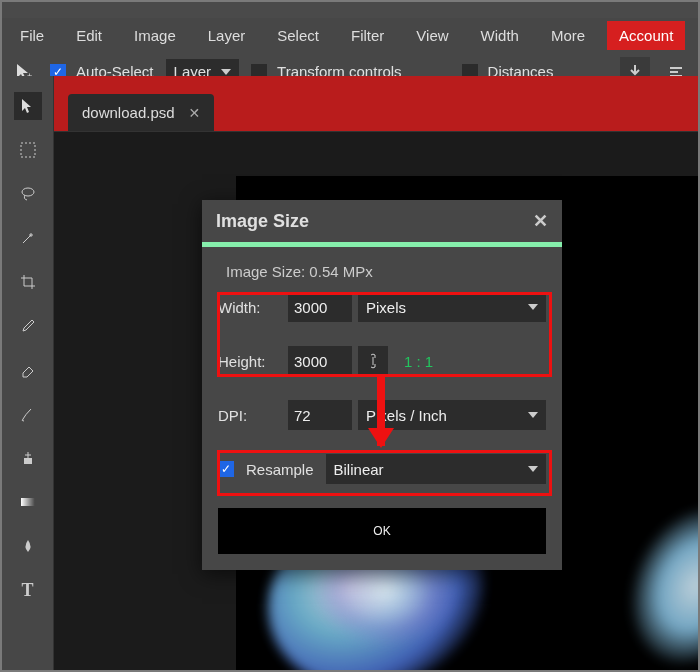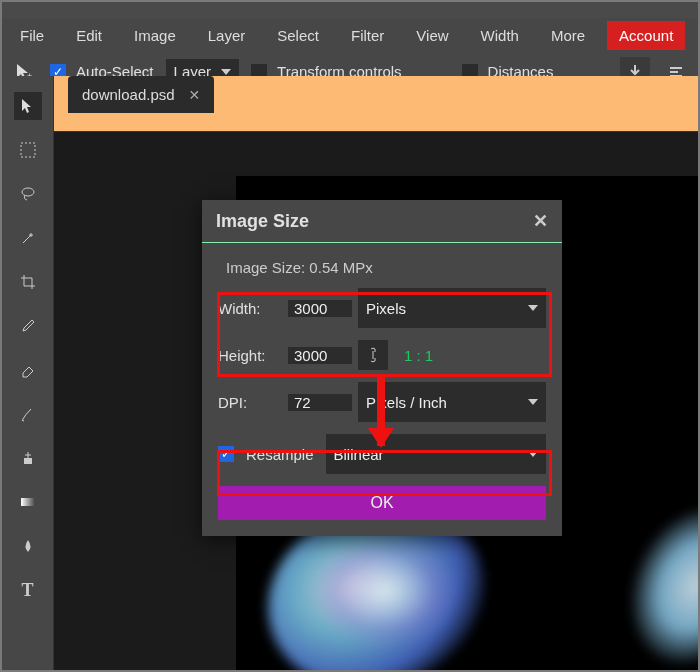--- a/index.html
+++ b/index.html
@@ -78,22 +78,22 @@
   }
   .tool { width: 28px; height: 28px; display:flex; align-items:center; justify-content:center; color:#ccc; cursor:pointer; }
   .tool.active { background:#2b2b2b; }
   
   .tab-bar {
     position: absolute;
     left: 52px; top: 74px;
     height: 56px;
     right: 0;
     display: flex;
-    align-items: flex-start;
-    background: #fdba74;
+    align-items: flex-end;
+    background: #b91c1c;
     padding-left: 14px;
     border-bottom: 1px solid #333;
   }
   .doc-tab {
     display: flex; align-items: center;
     background: #2b2b2b;
     padding: 10px 14px;
     border-radius: 4px 4px 0 0;
     gap: 14px;
     font-size: 15px;
@@ -127,50 +127,50 @@
     width: 360px;
     background: #474747;
     box-shadow: 0 4px 20px rgba(0,0,0,0.6);
     font-size: 15px;
   }
   .dialog-title {
     display:flex; align-items:center; justify-content:space-between;
     padding: 10px 14px;
     font-weight: bold;
     font-size: 18px;
-    border-bottom: 1px solid #86efac;
+    border-bottom: 5px solid #86efac;
   }
   .dialog-body { padding: 10px 16px 16px 16px; }
   .subtitle { color:#ccc; margin: 6px 0 12px 8px; }
-  .row { display:flex; align-items:center; margin-bottom: 12px; gap:6px; }
+  .row { display:flex; align-items:center; margin-bottom: 24px; gap:6px; }
   .lbl { width: 64px; }
   .inp {
-    width: 64px; height: 17px;
+    width: 64px; height: 30px;
     background: #2c2c2c; color:#eee;
     display:flex; align-items:center; padding-left:6px;
   }
   .sel {
     flex: 1;
-    height: 40px;
+    height: 30px;
     background: #2c2c2c; color:#eee;
     display:flex; align-items:center; justify-content:space-between;
     padding: 0 8px;
   }
   .link-btn {
     width:30px; height:30px; background:#2c2c2c;
     display:flex; align-items:center; justify-content:center;
   }
   .ratio { padding-left:10px; color:#22c55e; }
   .ok-btn {
     width: 100%;
-    height: 34px;
-    background: #a21caf;
+    height: 46px;
+    background: #000000;
     color: #eee;
     display:flex; align-items:center; justify-content:center;
-    font-size: 16px;
+    font-size: 12px;
     margin-top: 10px;
     cursor:pointer;
   }
   
   .anno { position:absolute; border:3px solid #e11; pointer-events:none; }
   .anno1 { left:215px; top:290px; width:335px; height:85px; }
   .anno2 { left:215px; top:448px; width:335px; height:46px; }
   .arrow {
     position:absolute;
     left:375px; top:372px;

